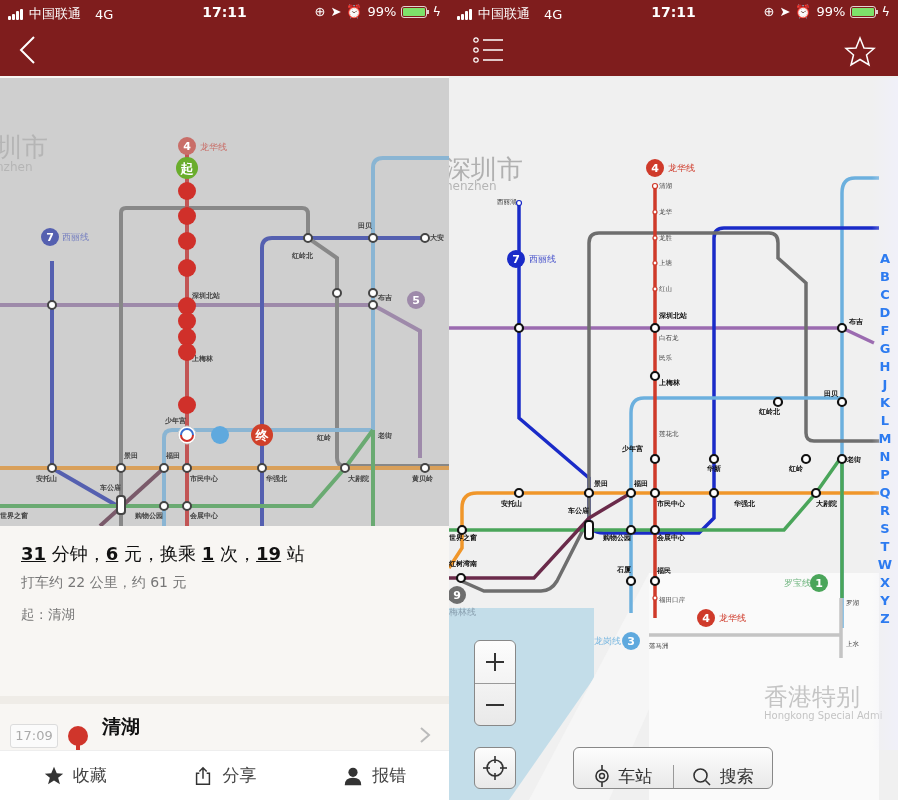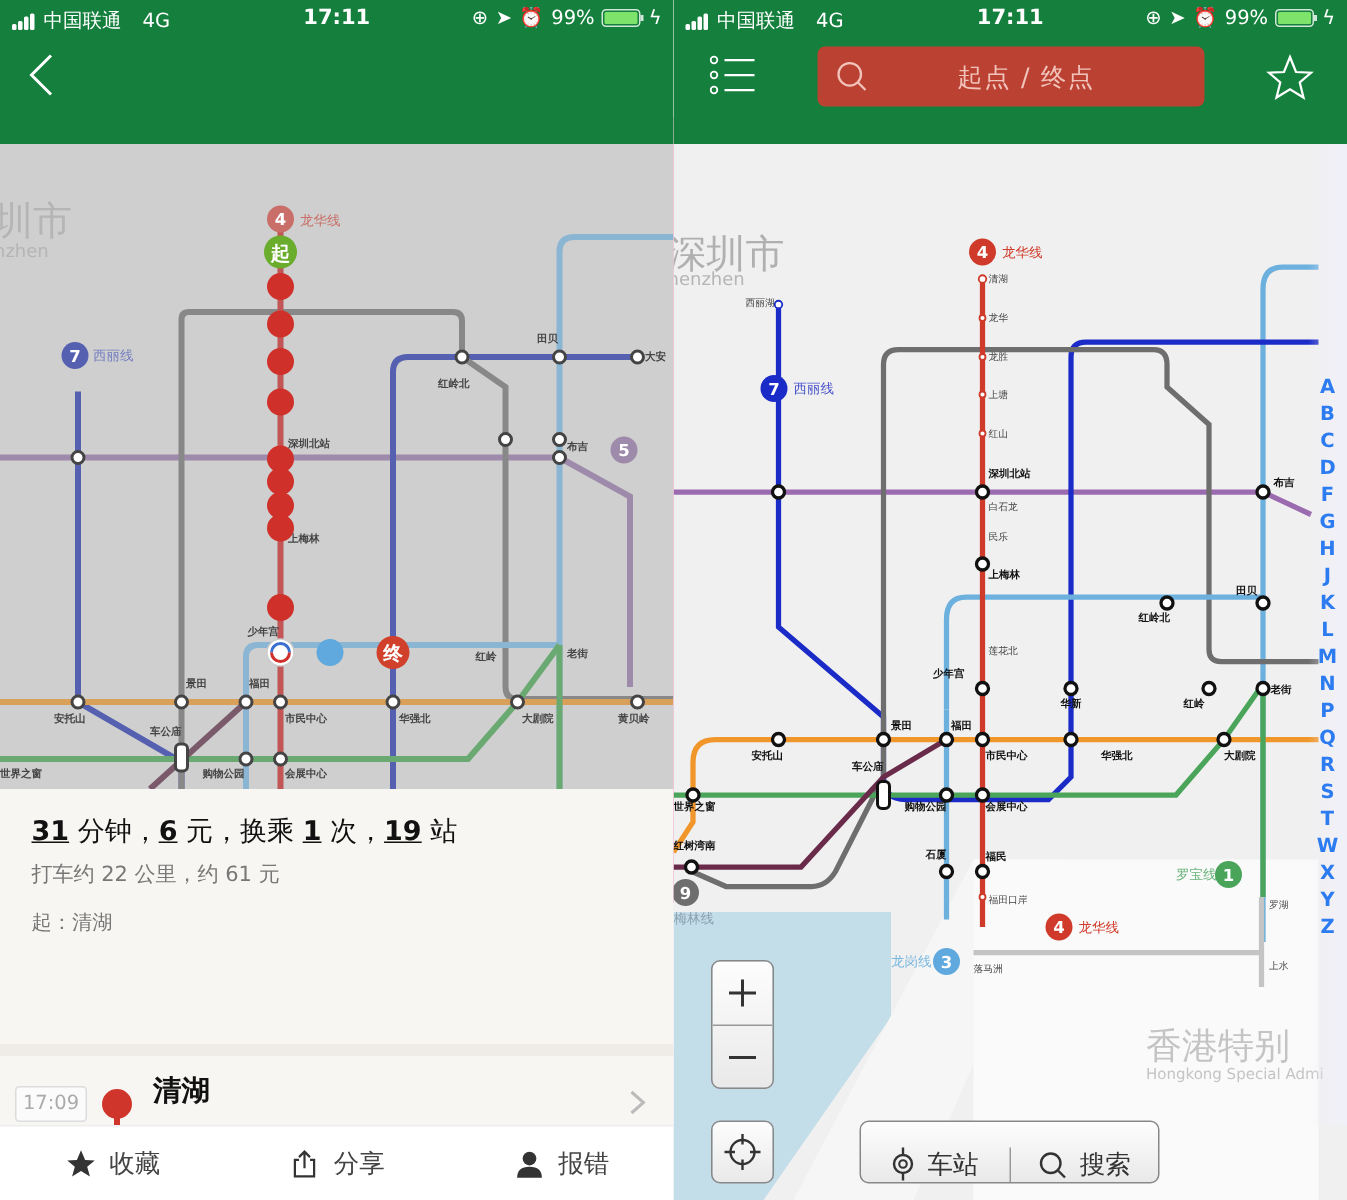--- a/index.html
+++ b/index.html
@@ -1,21 +1,21 @@
 <!DOCTYPE html>
 <html><head>
 <meta charset="utf-8">
 <style>
   * { box-sizing: border-box; margin: 0; padding: 0; }
   html, body { width: 898px; height: 800px; overflow: hidden; background: #ffffff;
     font-family: "DejaVu Sans", "Liberation Sans", sans-serif; }
   .screen { position: absolute; top: 0; width: 449px; height: 800px; overflow: hidden; }
   .screen.left { left: 0; background: #f8f6f3; }
   .screen.right { left: 449px; background: #efefef; }
-  .topbar { position: absolute; left: 0; top: 0; width: 449px; height: 96px; background: #15803d; z-index: 5; }
+  .topbar { position: absolute; left: 0; top: 0; width: 449px; height: 76px; background: #7f1d1d; z-index: 5; }
   .statusbar { position: absolute; left: 0; top: 0; width: 100%; height: 26px; color: #fff; font-size: 13px; }
   .sb-left { position: absolute; left: 8px; top: 5px; display: flex; align-items: center; gap: 4px; }
   .signal { display: inline-flex; align-items: flex-end; gap: 1px; height: 11px; margin-right: 2px; }
   .signal span { display: block; width: 3px; background: #fff; border-radius: 1px; }
   .sb-time { position: absolute; left: 0; width: 100%; text-align: center; top: 4px; font-weight: bold; font-size: 14px; }
   .sb-right { position: absolute; right: 8px; top: 4px; display: flex; align-items: center; gap: 5px; font-size: 13px; }
   .battery { width: 26px; height: 12px; border: 1px solid rgba(255,255,255,0.8); border-radius: 3px; padding: 1px; position: relative; }
   .battery .fill { width: 100%; height: 100%; background: #7de36a; border-radius: 1px; }
   .battery:after { content: ""; position: absolute; right: -3px; top: 3px; width: 2px; height: 4px; background: rgba(255,255,255,0.8); }
 
@@ -274,27 +274,20 @@
     <div class="menu-btn">
       <svg width="32" height="28" viewBox="0 0 32 28">
         <circle cx="3" cy="4" r="2.2" fill="none" stroke="#fff" stroke-width="1.2"></circle>
           <line x1="10" y1="4" x2="30" y2="4" stroke="#fff" stroke-width="1.5"></line>
         <circle cx="3" cy="14" r="2.2" fill="none" stroke="#fff" stroke-width="1.2"></circle>
           <line x1="10" y1="14" x2="30" y2="14" stroke="#fff" stroke-width="1.5"></line>
         <circle cx="3" cy="24" r="2.2" fill="none" stroke="#fff" stroke-width="1.2"></circle>
           <line x1="10" y1="24" x2="30" y2="24" stroke="#fff" stroke-width="1.5"></line>
       </svg>
     </div>
-    <div class="search-box">
-      <svg class="s-icon" viewBox="0 0 22 22">
-          <circle cx="9.5" cy="9.5" r="7.5" fill="none" stroke="#f1c3bb" stroke-width="1.5"></circle>
-          <line x1="15" y1="15" x2="20" y2="20" stroke="#f1c3bb" stroke-width="1.5"></line>
-        </svg>
-      <div class="s-placeholder">起点 / 终点</div>
-    </div>
     <div class="star-btn">
       <svg width="32" height="32" viewBox="0 0 32 32">
           <polygon points="16,2 20,12 30,12.5 22.5,19 25,29 16,23.5 7,29 9.5,19 2,12.5 12,12" fill="none" stroke="#fff" stroke-width="1.5"></polygon>
         </svg>
     </div>
   </div>
 
   <div class="map-area">
     <svg width="449" height="722" viewBox="0 0 449 722">
       <rect width="449" height="722" fill="#f0f0f0"></rect>

